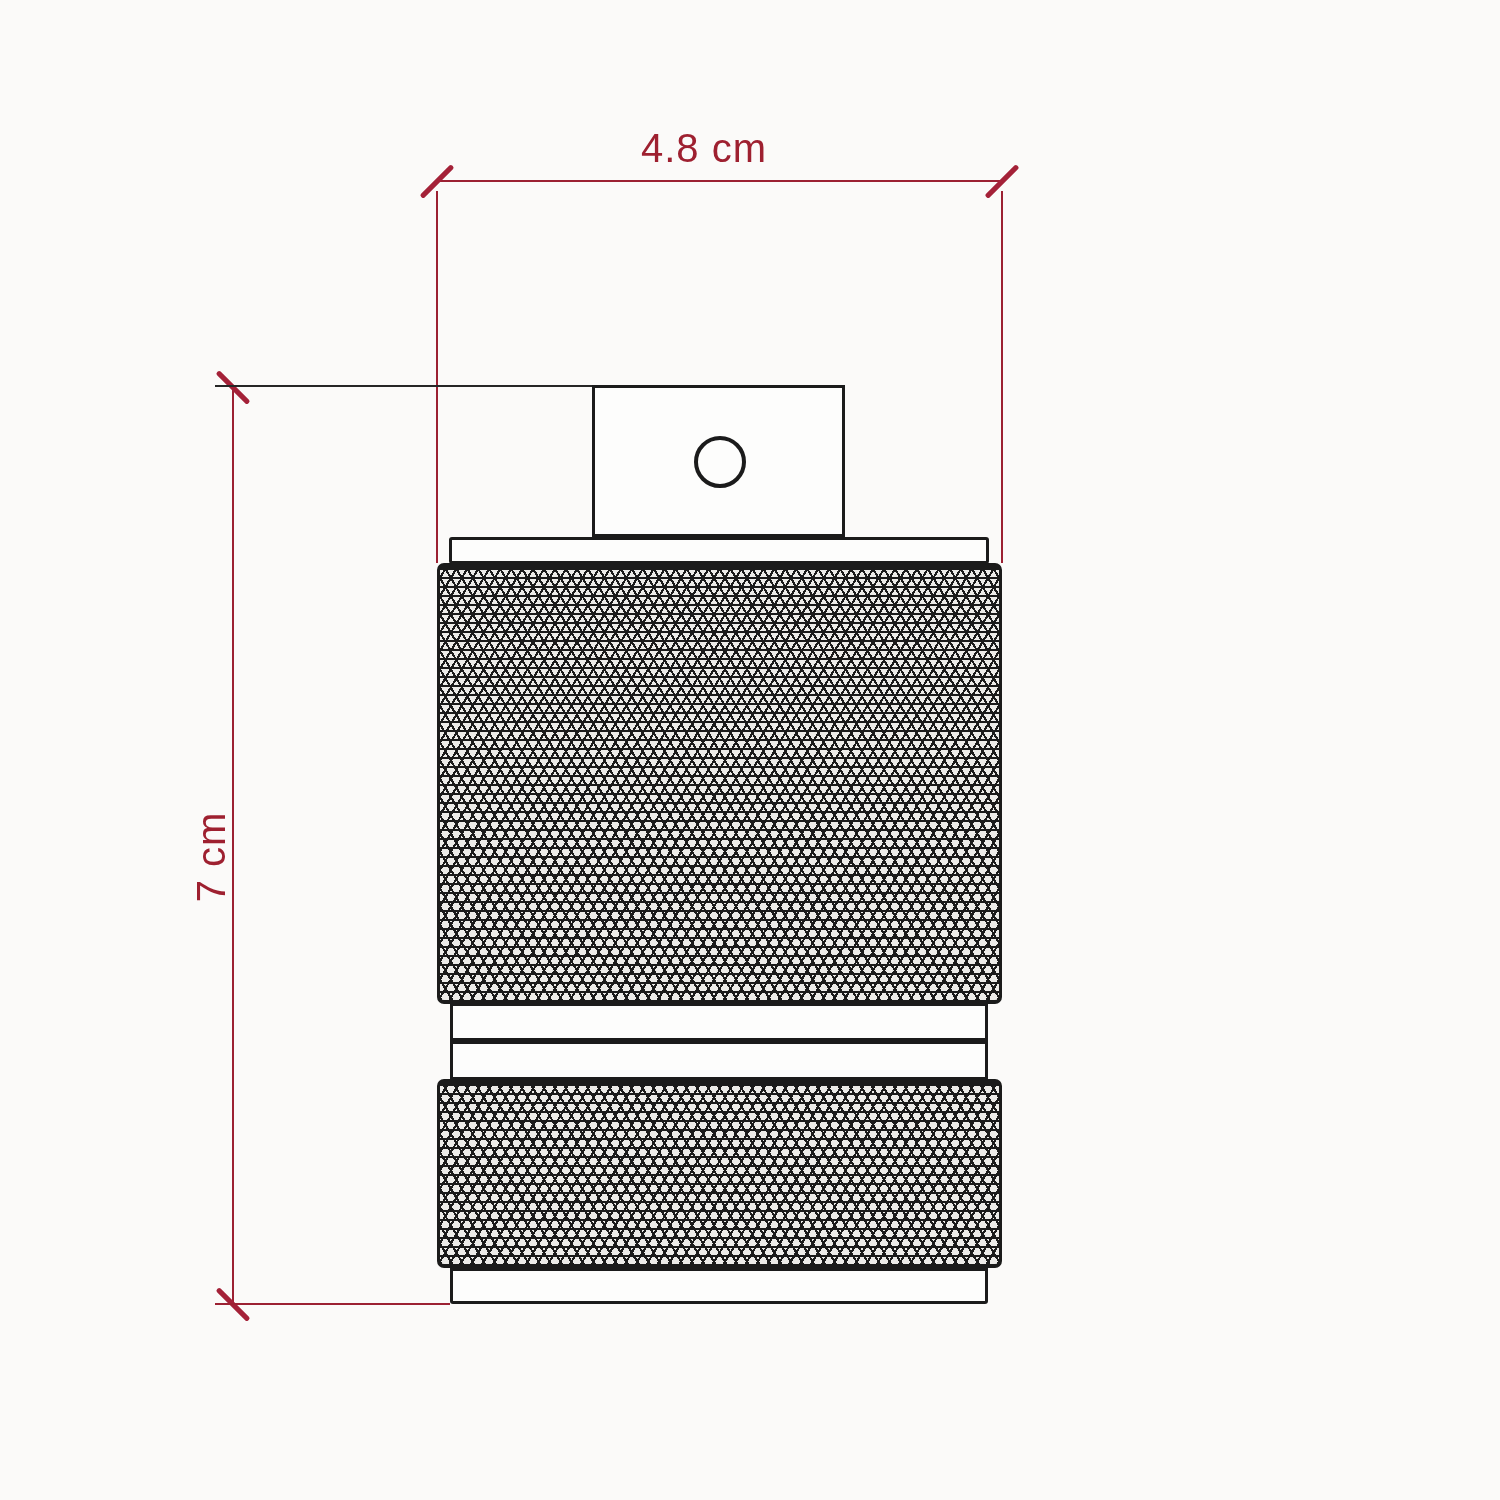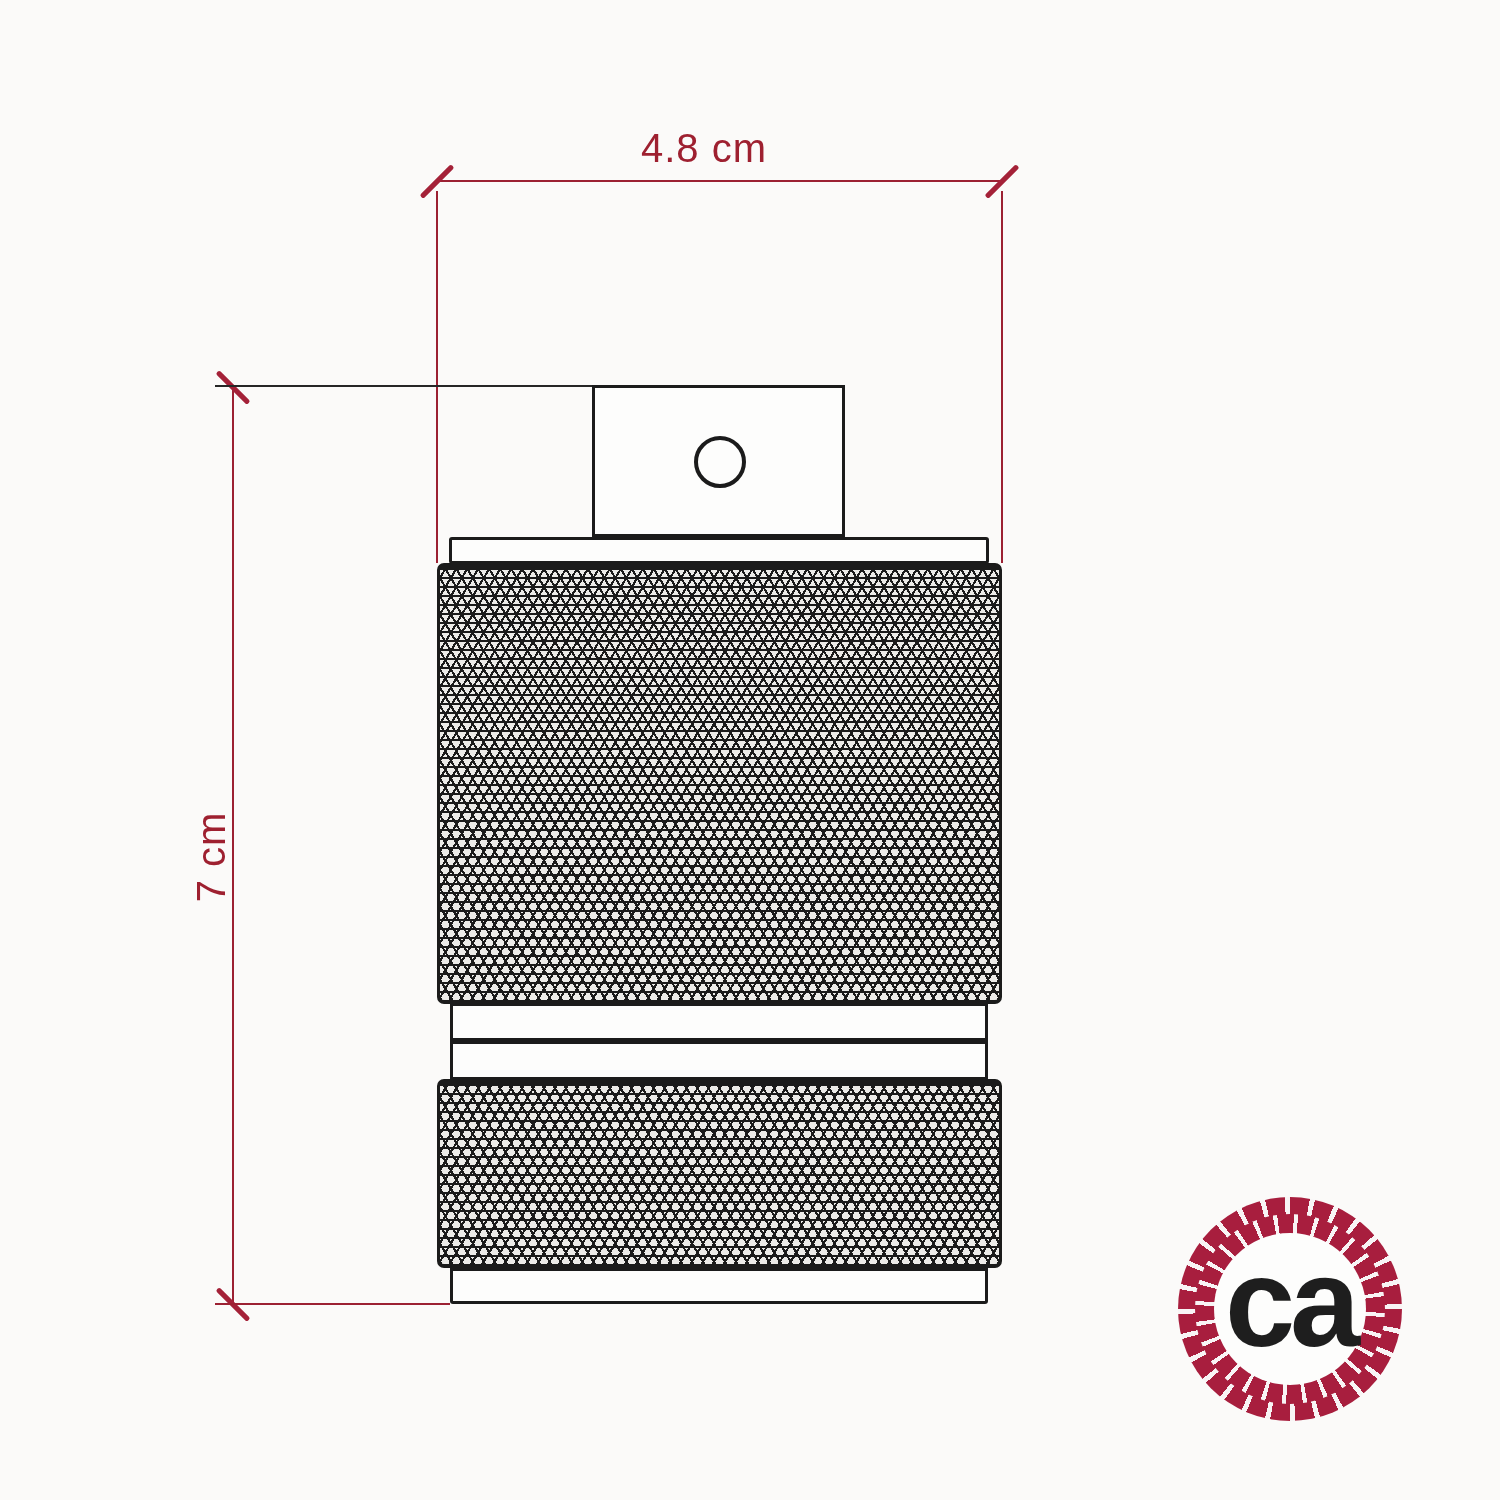--- a/index.html
+++ b/index.html
@@ -129,18 +129,14 @@
 
   <div class="white-part cable-entry-box"></div>
   <div class="cable-entry-hole"></div>
   <div class="white-part top-cap"></div>
   <div class="white-part ring-a"></div>
   <div class="white-part ring-b"></div>
   <div class="white-part bottom-ring"></div>
   <div class="knurl knurl-upper"></div>
   <div class="knurl knurl-lower"></div>
 
-  <div class="brand-logo">
-    <div class="rope-ring"></div>
-    <div class="brand-logo-text">ca</div>
-  </div>
 
 </div>
 
 </body></html>

